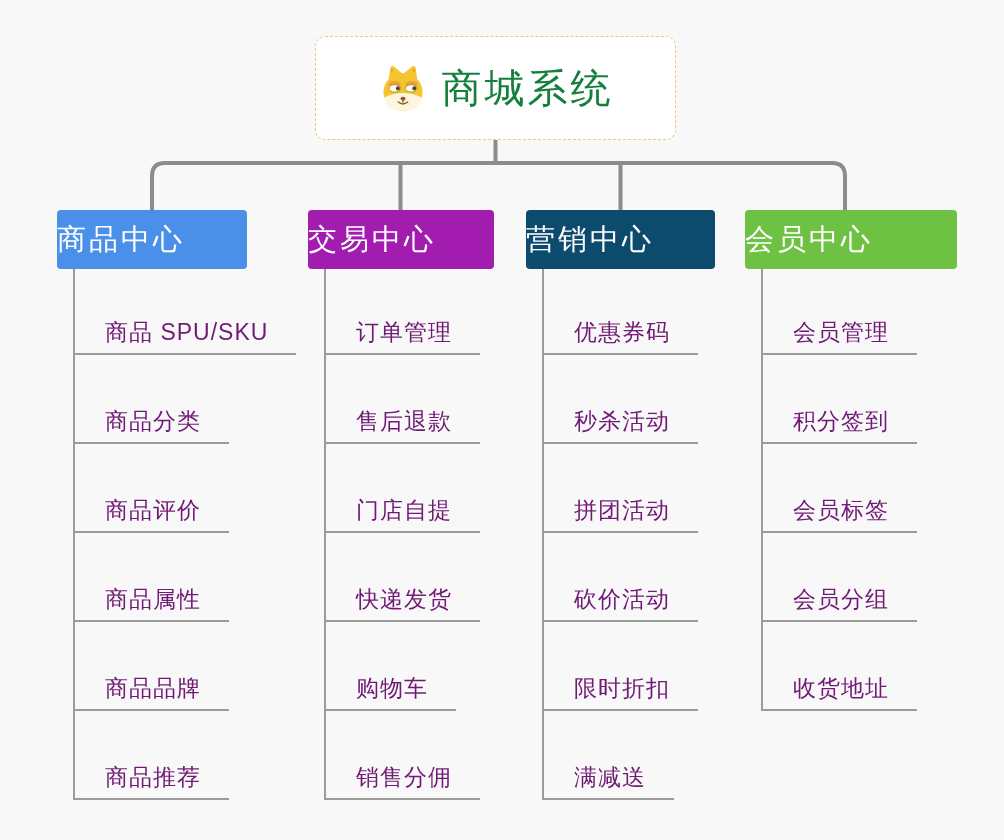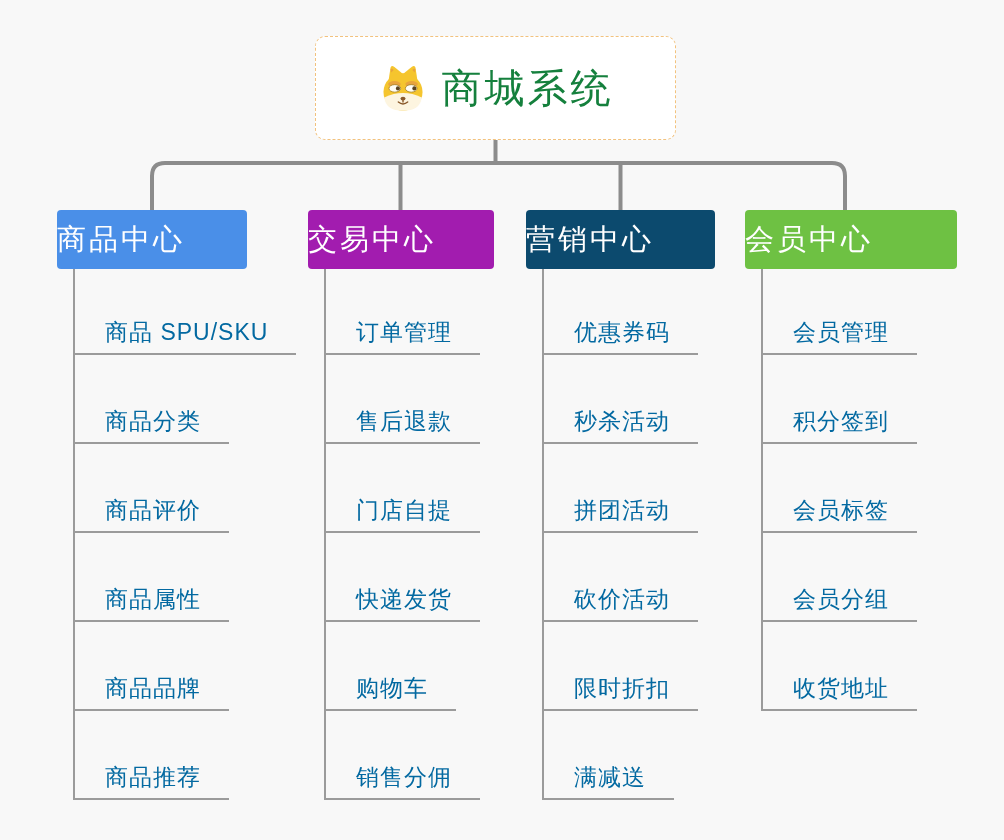--- a/index.html
+++ b/index.html
@@ -38,21 +38,21 @@
     position:absolute;
     border-left:2px solid #9b9b9b;
   }
   .leaf{
     width:max-content;
     height:89px;
     display:flex;align-items:flex-end;
     padding:0 28px 5px 30px;
     box-sizing:border-box;
     border-bottom:2px solid #9b9b9b;
-    font-size:23px;letter-spacing:1px;color:#0369a1;
+    font-size:23px;letter-spacing:1px;color:#701a75;
     white-space:nowrap;
   }
   .leaf:first-child{height:86px;}
 </style>
 </head>
 <body>
 
 <div class="canvas">
 
   <svg class="connectors" viewBox="0 0 1004 840" xmlns="http://www.w3.org/2000/svg">

